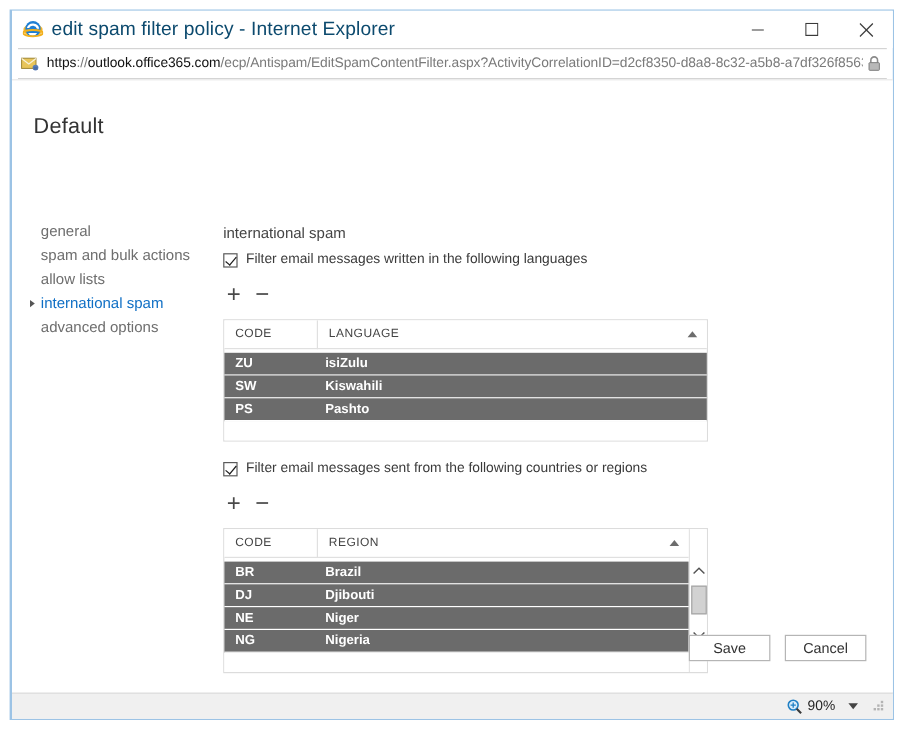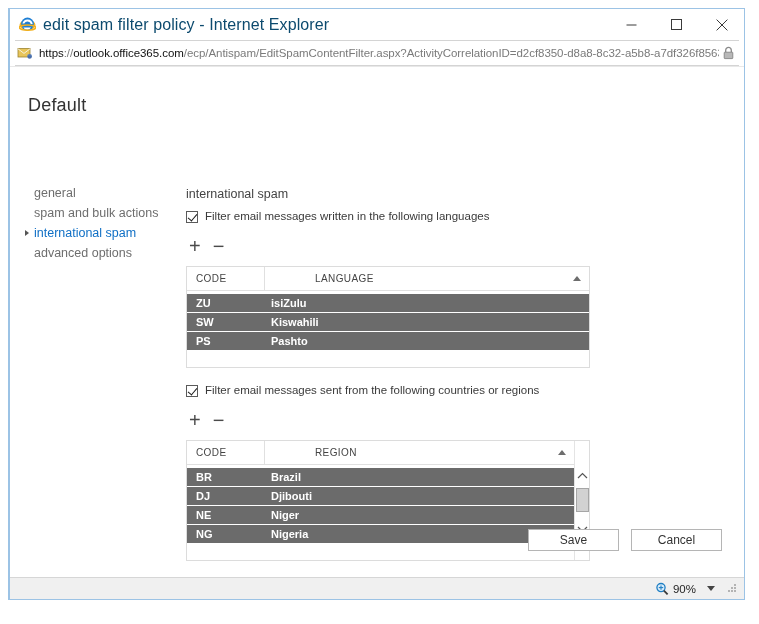--- a/index.html
+++ b/index.html
@@ -210,21 +210,20 @@
     display: flex;
   }
   .tbl { flex: 1; min-width: 0; }
   .tbl-head {
     display: flex;
     height: 24px;
     border-bottom: 1px solid #e0e0e0;
     align-items: center;
     position: relative;
     background: #ffffff;
-    gap: 41px;
   }
   .th {
     font-size: 10px;
     color: #444444;
     letter-spacing: 0.4px;
     padding-left: 9px;
     height: 24px;
     line-height: 24px;
   }
   .th.code { width: 78px; flex: 0 0 78px; border-right: 1px solid #e0e0e0; }
@@ -279,21 +278,21 @@
   }
 
   
   .btnbar {
     position: absolute;
     right: 22px; bottom: 26px;
     display: flex;
     gap: 12px;
   }
   .btn {
-    width: 91px; height: 22px;
+    width: 68px; height: 22px;
     border: 1px solid #b5b5b5;
     background: #ffffff;
     font-size: 12px;
     color: #333333;
     font-family: "Liberation Sans", sans-serif;
     cursor: default;
     display: flex; align-items: center; justify-content: center;
   }
 
   
@@ -385,20 +384,21 @@
     </div>
   </div>
 
   <div class="page">
 
     <div class="page-title">Default</div>
 
     <div class="nav">
       <div class="nav-item">general</div>
       <div class="nav-item">spam and bulk actions</div>
+      <div class="nav-item">allow lists</div>
       <div class="nav-item selected">international spam</div>
       <div class="nav-item">advanced options</div>
     </div>
 
     <div class="main">
 
       <div class="section-label">international spam</div>
 
       <div class="checkrow">
         <span class="cbox"></span>

